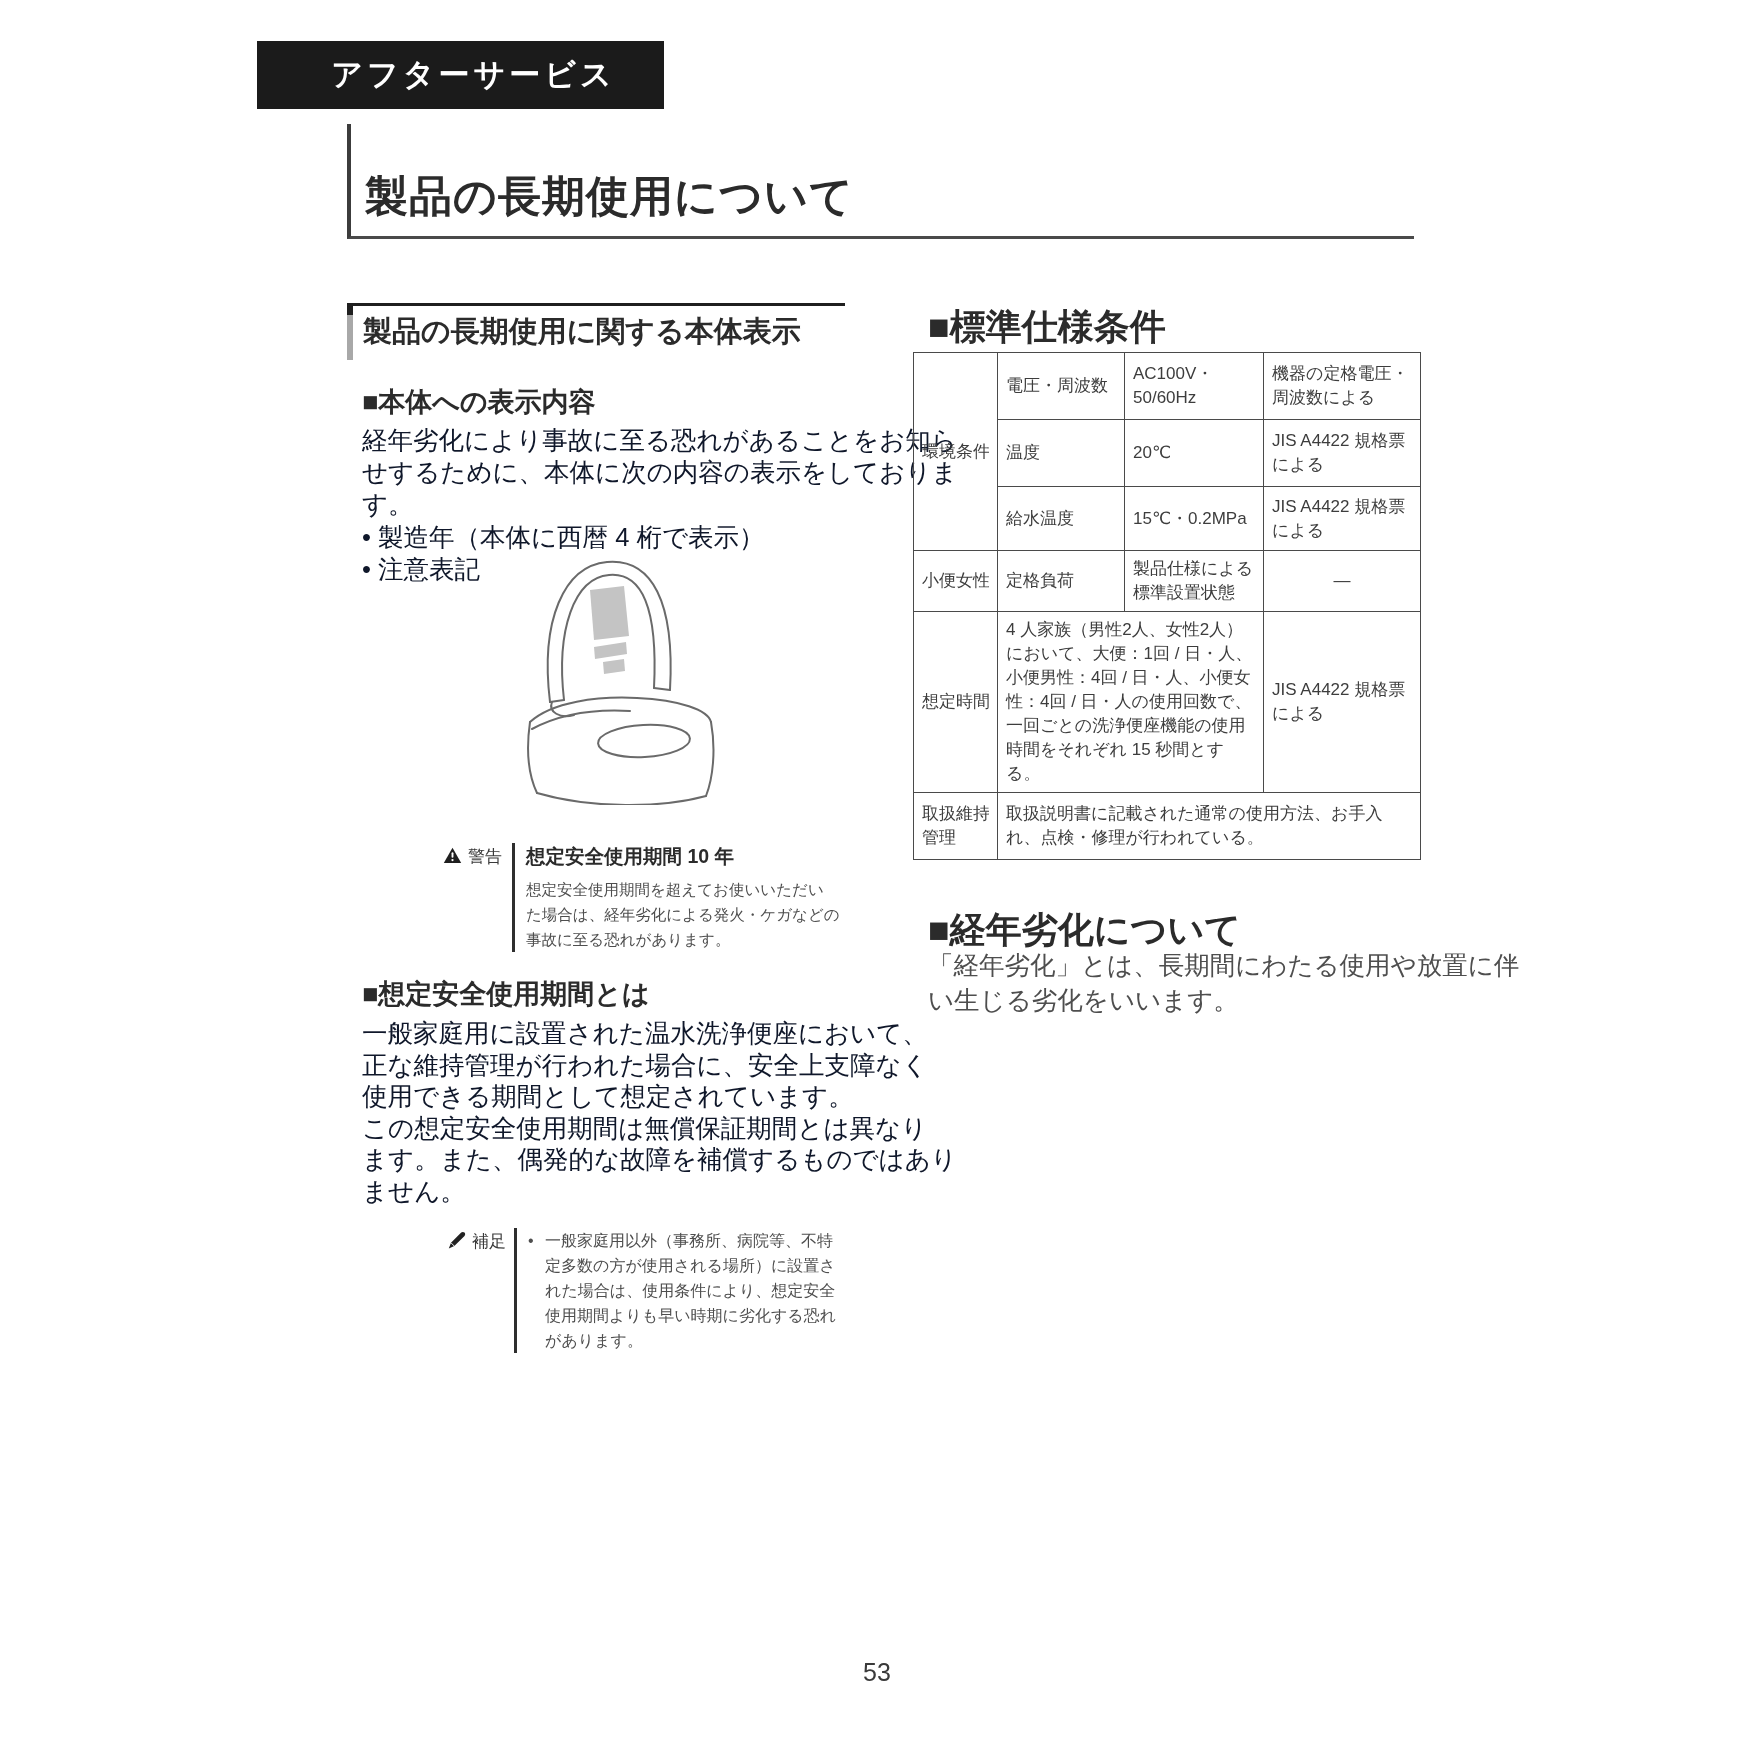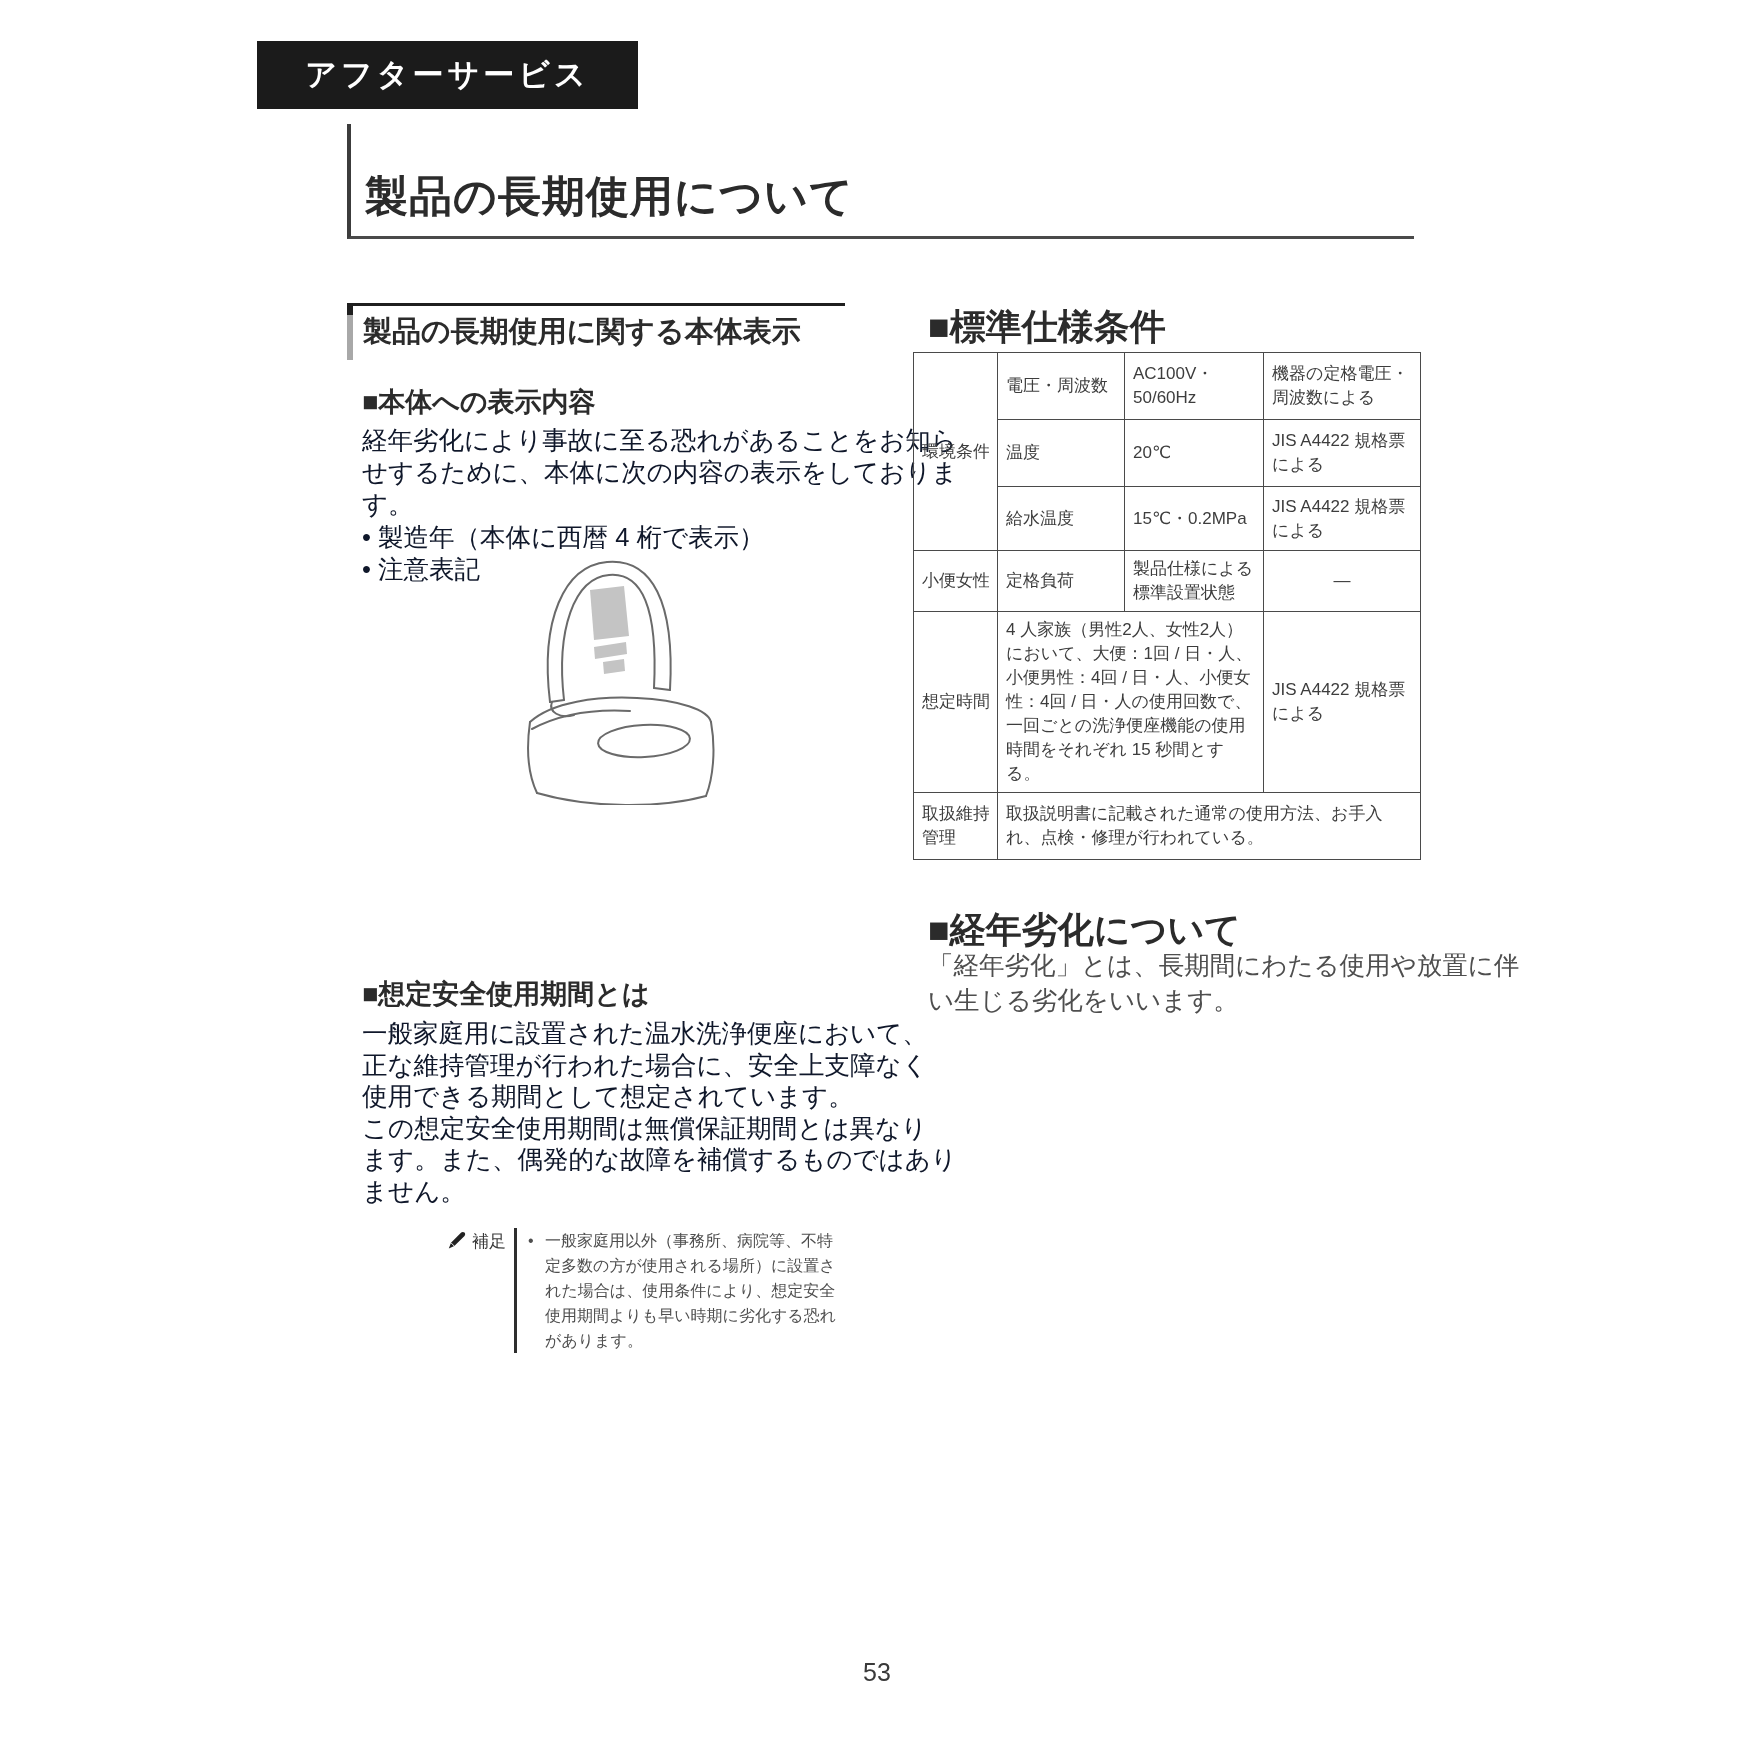--- a/index.html
+++ b/index.html
@@ -7,21 +7,21 @@
     position:relative; width:1754px; height:1754px; background:#ffffff;
     font-family:"Liberation Sans","DejaVu Sans",sans-serif; color:#4e4e4e;
     overflow:hidden; margin:0 auto;
   }
   .abs{position:absolute;}
 
   
   .banner{
     left:257px; top:41px; width:381px; height:68px; background:#1b1b1b;
     color:#ffffff; font-size:31px; font-weight:bold; letter-spacing:4px;
-    display:flex; align-items:center; justify-content:center;
+    display:flex; align-items:center; justify-content:center;padding-left:26px;
   }
 
   
   .title-block{
     left:347px; top:124px; width:1063px; height:112px;
     border-left:4px solid #3c3c3c; border-bottom:3px solid #4a4a4a;
   }
   .title-text{
     position:absolute; left:14px; bottom:10px; font-size:43px; font-weight:600;
     color:#2b2b2b; letter-spacing:1px; white-space:nowrap;
@@ -128,20 +128,39 @@
 
         <path d="M 18,172 C 14,200 16,224 25,243"></path>
         <path d="M 199,172 C 204,200 201,228 194,246"></path>
         <path d="M 25,243 C 80,259 150,258 194,246"></path>
 
         <path d="M 40,152 C 36,162 48,169 62,165"></path>
       </g>
     </svg>
   </div>
 
+  <div class="abs warning">
+    <div class="warn-head">
+      <svg width="19" height="17" viewBox="0 0 19 17" style="margin-top:2px;">
+        <path d="M9.5,0.8 L18.2,16 H0.8 Z" fill="#1f1f1f"></path>
+        <rect x="8.55" y="5.2" width="1.9" height="5.6" rx="0.95" fill="#ffffff"></rect>
+        <circle cx="9.5" cy="13.1" r="1.15" fill="#ffffff"></circle>
+      </svg>
+      <span class="warn-label">警告</span>
+    </div>
+    <div class="warn-bar"></div>
+    <div>
+      <div class="warn-title">想定安全使用期間 10 年</div>
+      <div class="warn-body">
+          <div class="line">想定安全使用期間を超えてお使いいただい</div>
+          <div class="line">た場合は、経年劣化による発火・ケガなどの</div>
+          <div class="line">事故に至る恐れがあります。</div>
+        </div>
+    </div>
+  </div>
 
   <div class="abs h2" style="left:362px; top:976px;">■想定安全使用期間とは</div>
   <div class="abs bodytext" style="left:362px; top:1018px; line-height:31.5px;">
       <div class="line">一般家庭用に設置された温水洗浄便座において、</div>
       <div class="line">正な維持管理が行われた場合に、安全上支障なく</div>
       <div class="line">使用できる期間として想定されています。</div>
       <div class="line">この想定安全使用期間は無償保証期間とは異なり</div>
       <div class="line">ます。また、偶発的な故障を補償するものではあり</div>
       <div class="line">ません。</div>
     </div>

